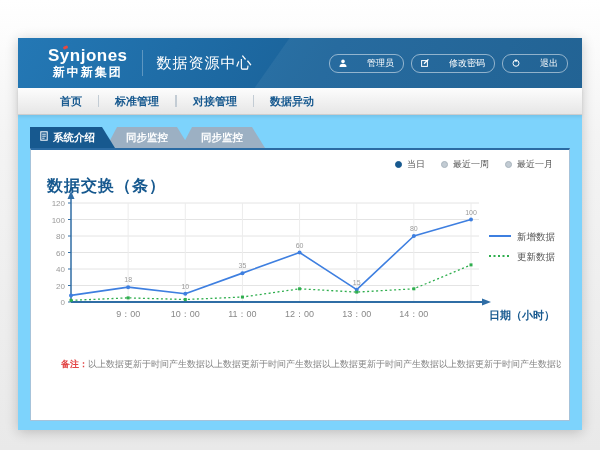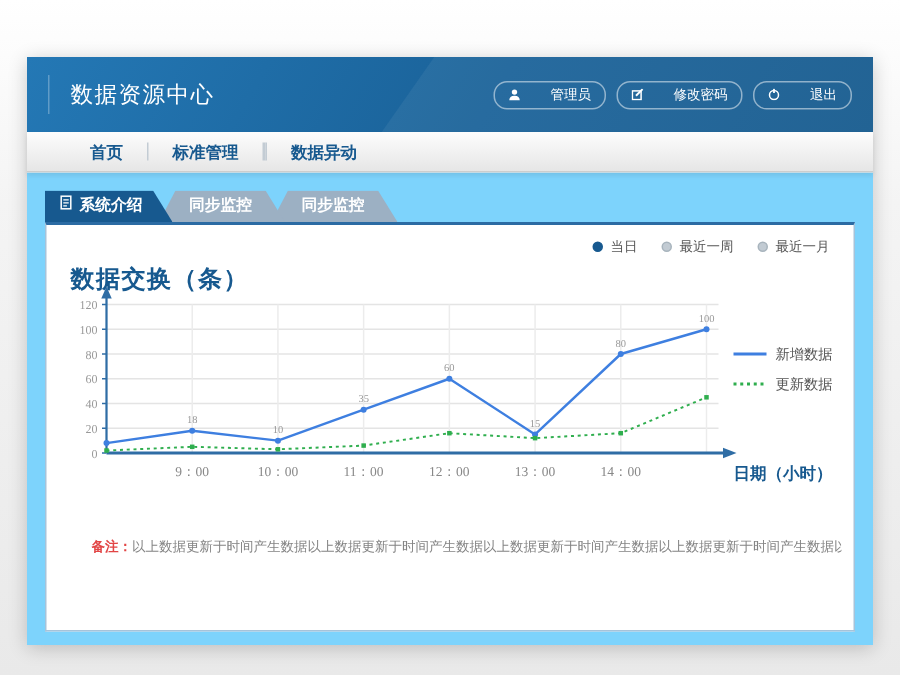--- a/index.html
+++ b/index.html
@@ -56,37 +56,41 @@
   }
   .tab.inactive{
     background:#9cb0c3;padding:0 22px 0 20px;margin-left:-9px;z-index:1;
     clip-path:polygon(11px 0,calc(100% - 13px) 0,100% 100%,0 100%);
   }
   .tab.inactive + .tab.inactive{z-index:0;}
   .panel{
     margin:0 12px;background:#fff;height:270px;position:relative;
     border:1px solid #a6c3da;border-top:2px solid #2b6ba3;
     overflow:hidden;
-    font-family:Liberation Serif, serif;
   }
   .radio-row{position:absolute;top:8px;right:16px;display:flex;gap:16px;align-items:center;}
   .radio-item{display:flex;align-items:center;gap:5px;font-size:9px;color:#555;cursor:pointer;}
   .radio-dot{width:7px;height:7px;border-radius:50%;background:#c2cbd3;border:1px solid #a8b4bd;box-sizing:border-box;}
   .radio-item.selected .radio-dot{background:#17598f;border-color:#17598f;}
   .ylabel{position:absolute;top:26px;left:16px;font-size:16px;font-weight:bold;color:#17598f;letter-spacing:1px;}
   .chart-svg{position:absolute;left:0;top:40px;width:538px;height:152px;overflow:visible;font-family:inherit;}
   .note{position:absolute;top:208px;left:30px;right:8px;font-size:9px;color:#848484;white-space:nowrap;overflow:hidden;}
   .note-prefix{color:#e24545;font-weight:bold;}
 </style>
 </head>
 <body>
 
 <div class="page-card">
 
   <div class="header">
+    <div class="logo">
+      <span class="logo-accent"></span>
+      <div class="logo-line1">Synjones</div>
+      <div class="logo-line2">新中新集团</div>
+    </div>
     <div class="header-divider"></div>
     <div class="app-title">数据资源中心</div>
 
     <div class="user-actions">
       <div class="pill">
         <span>
           <svg width="8" height="8" viewBox="0 0 8 8">
               <circle cx="4" cy="2.4" r="1.8" fill="#fff"></circle>
               <path d="M0.5 8 Q0.5 4.8 4 4.8 Q7.5 4.8 7.5 8 Z" fill="#fff"></path>
             </svg>
@@ -113,20 +117,21 @@
       </div>
     </div>
   </div>
 
   <div class="navbar">
     <div class="nav-item">首页</div>
     <div class="nav-sep"></div>
     <div class="nav-item">标准管理</div>
     <div class="nav-sep"></div>
     <div class="nav-sep"></div>
+    <div class="nav-item">对接管理</div>
     <div class="nav-sep"></div>
     <div class="nav-item">数据异动</div>
   </div>
 
   <div class="content">
 
     <div class="tabs">
       <div class="tab active">
         <span>
           <svg width="8" height="10" viewBox="0 0 8 10">

